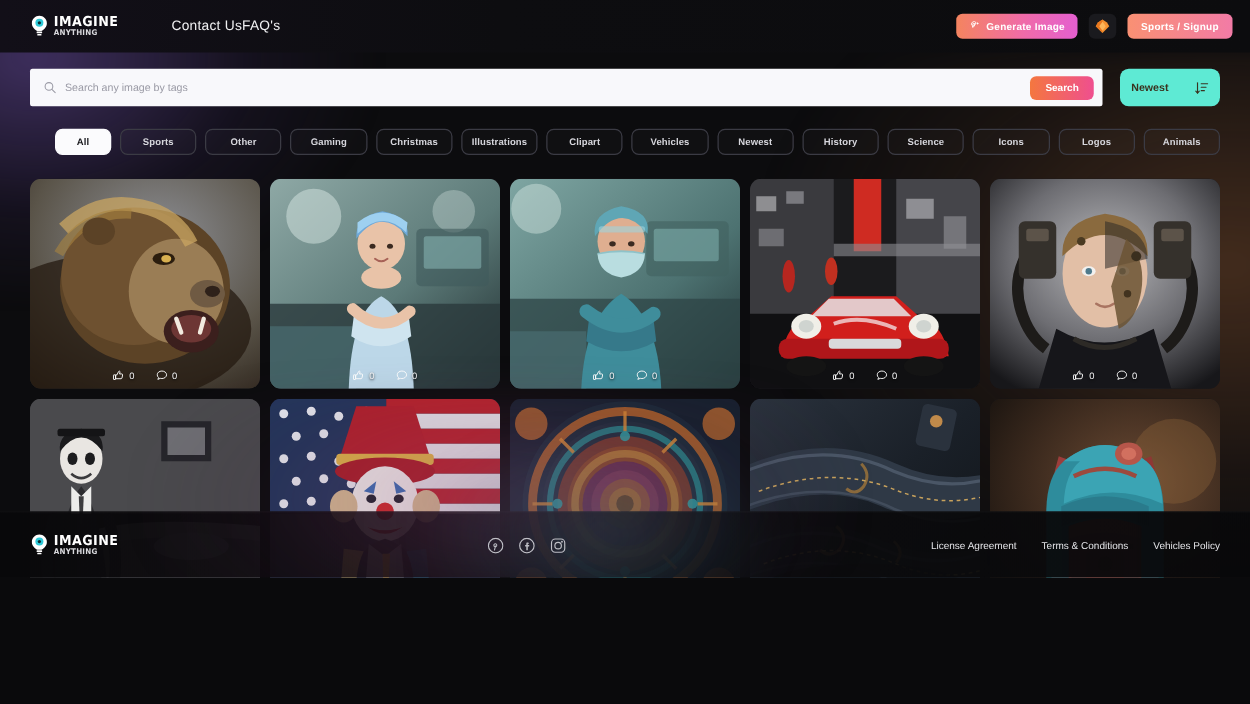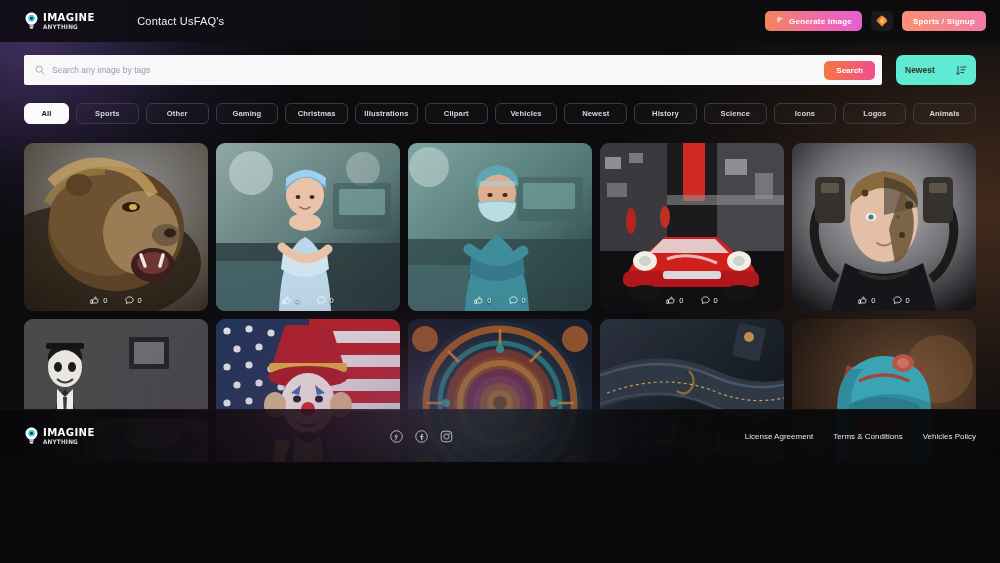--- a/index.html
+++ b/index.html
@@ -88,21 +88,21 @@
     background:linear-gradient(90deg,#f4773f 0%, #ef4f8f 100%);
     color:#fff; font-size:8px; font-weight:bold; font-family:"Liberation Sans", sans-serif;
   }
   .sortsel{
     width:80px; height:30px; border-radius:7px; background:#5eead4; cursor:pointer;
     display:flex; align-items:center; justify-content:space-between; padding:0 9px;
     color:#3a3320; font-size:8.5px; font-weight:600;
   }
 
   
-  .chips{ display:flex; gap:7px; margin-top:18px; }
+  .chips{ display:flex; gap:7px; margin-top:18px;margin-left:20px; }
   .chip{
     flex:1; height:21px; border-radius:6px; cursor:pointer;
     display:flex; align-items:center; justify-content:center;
     border:1px solid #3b3b44; background:rgba(255,255,255,0.02);
     color:#d6d6dc; font-size:7.6px; font-weight:600; letter-spacing:.1px;
     white-space:nowrap; padding:0 6px;
   }
   .chip.active{ background:#fbfbfd; color:#16161a; border-color:#fbfbfd; flex:0 0 45px; }
 
   

